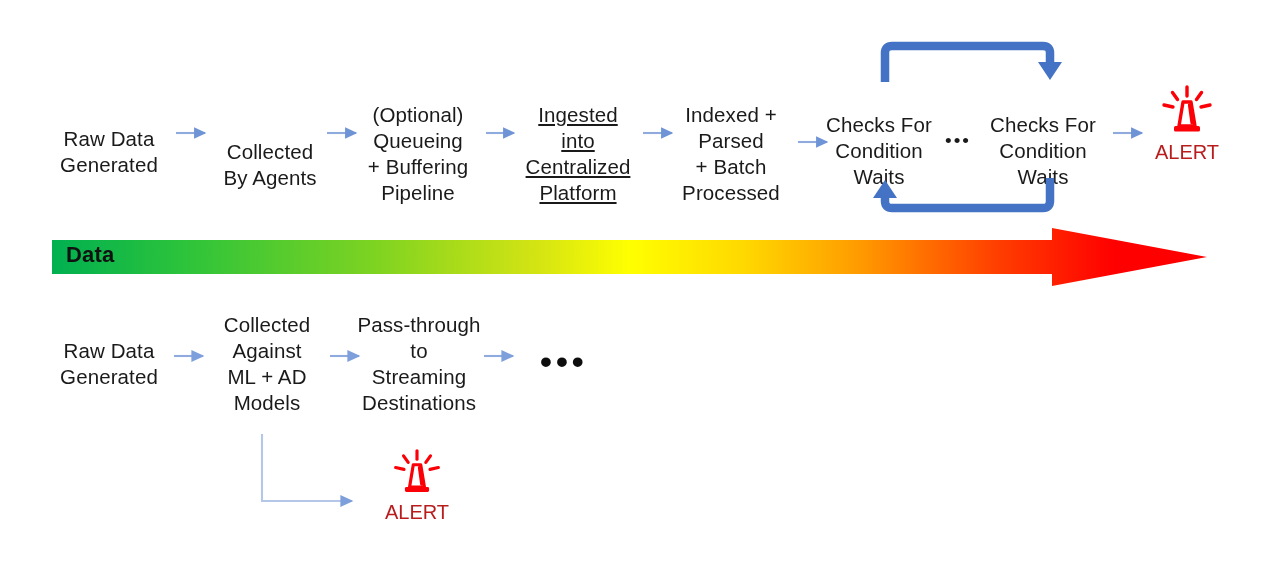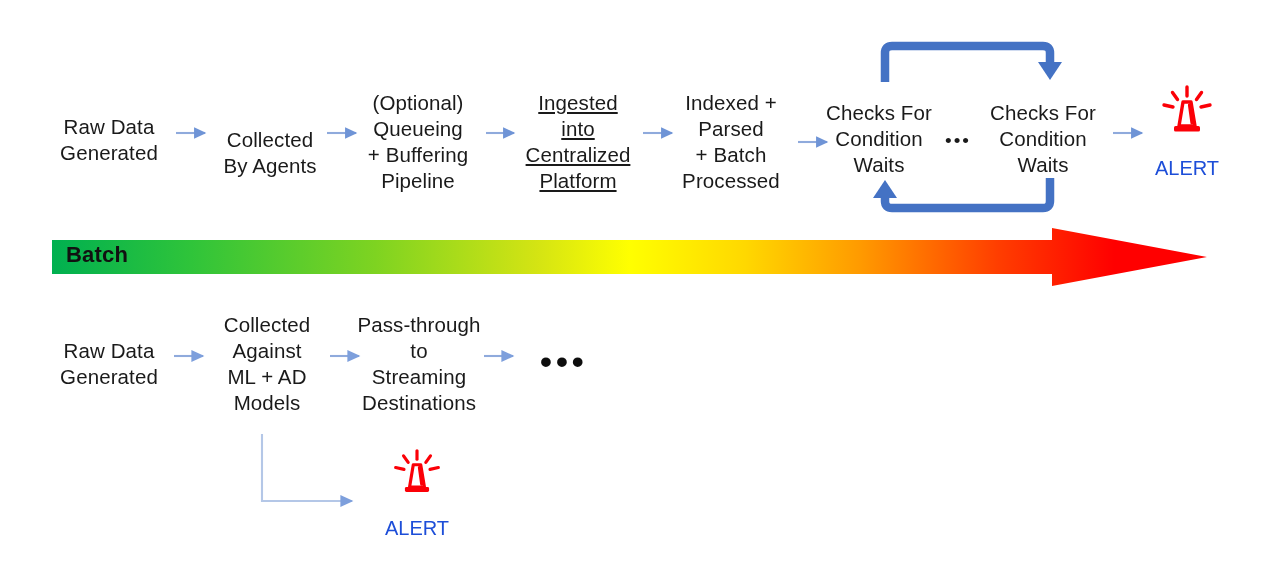--- a/index.html
+++ b/index.html
@@ -21,34 +21,34 @@
   .node {
     position: absolute;
     text-align: center;
     color: #1a1a1a;
     font-size: 20.5px;
     line-height: 26px;
     font-weight: 400;
     white-space: pre-line;
     letter-spacing: 0.1px;
   }
-  .node.row-top   { transform: translateY(-50%); }
+  .node.row-top   { transform: translateY(-50%); margin-top: 12px; }
   .node.row-bot   { transform: translateY(-50%); }
 
   
   .alert-block {
     position: absolute;
     text-align: center;
     width: 110px;
   }
   .alert-label {
     font-size: 20px;
-    color: #1d4ed8;
+    color: #b91c1c;
     line-height: 24px;
-    margin-top: 16px;
+    margin-top: 0;
   }
   .siren { display: block; margin: 0 auto; }
 
   
   .dots-small {
     position: absolute;
     font-size: 19px;
     letter-spacing: 2px;
     color: #1a1a1a;
     line-height: 1;
@@ -158,21 +158,21 @@
           <stop offset="60%" stop-color="#ffd800"></stop>
           <stop offset="70%" stop-color="#ff9a00"></stop>
           <stop offset="82%" stop-color="#ff3d00"></stop>
           <stop offset="92%" stop-color="#ff0000"></stop>
           <stop offset="100%" stop-color="#ff0000"></stop>
         </linearGradient>
       </defs>
       <polygon points="0,12 1000,12 1000,0 1155,29 1000,58 1000,46 0,46" fill="url(#timeGrad)"></polygon>
     </svg>
   </div>
-  <div id="time-label">Batch</div>
+  <div id="time-label">Data</div>
 
   <div class="node row-bot" style="left:34px; top:364px; width:150px;">Raw Data
 Generated</div>
 
   <div class="node row-bot" style="left:198px; top:364px; width:138px;">Collected
 Against
 ML + AD
 Models</div>
 
   <div class="node row-bot" style="left:344px; top:364px; width:150px;">Pass-through

